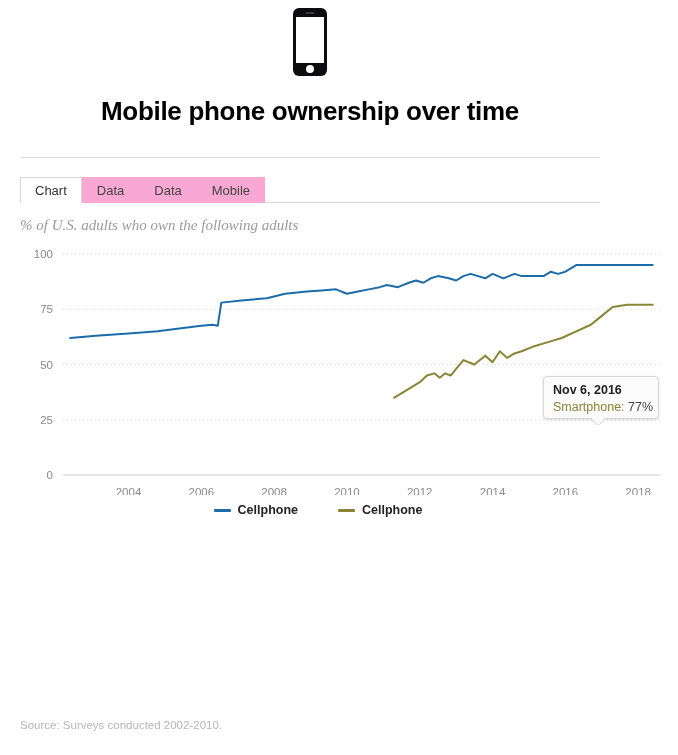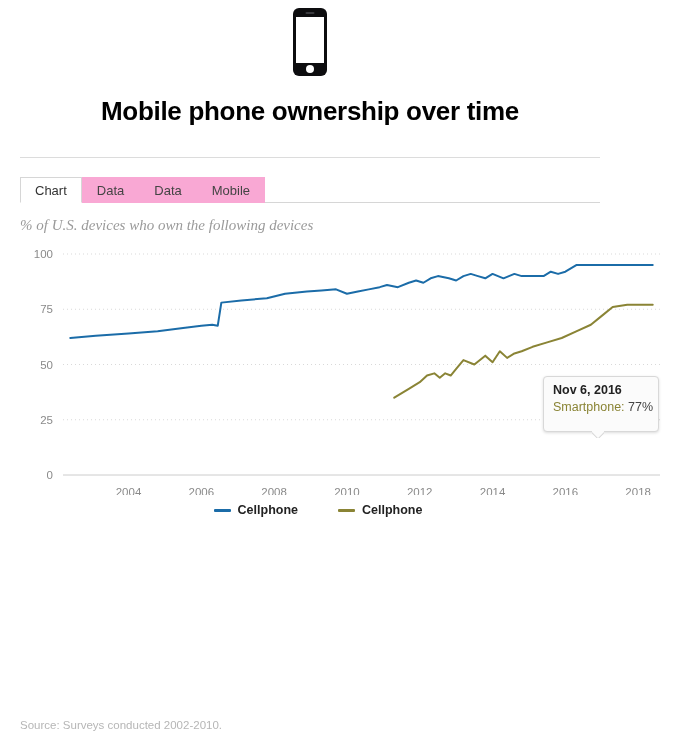--- a/index.html
+++ b/index.html
@@ -155,21 +155,21 @@
   
   .tooltip {
     position: absolute;
     left: 543px;
     top: 376px;
     width: 116px;
     background: #fbfbfb;
     border: 1px solid #d8d8d8;
     border-radius: 4px;
     box-shadow: 0 1px 3px rgba(0,0,0,0.14);
-    padding: 6px 9px 16px 9px;
+    padding: 6px 9px 3px 9px;
     box-sizing: border-box;
     z-index: 5;
   }
   .tooltip-title {
     font-size: 12.5px;
     font-weight: bold;
     color: #222222;
     line-height: 15px;
     white-space: nowrap;
   }
@@ -252,21 +252,21 @@
 
   <div class="divider"></div>
 
   <div class="tabs">
     <div class="tab active">Chart</div>
     <div class="tab">Data</div>
     <div class="tab">Data</div>
     <div class="tab">Mobile</div>
   </div>
 
-  <div class="chart-subtitle">% of U.S. devices who own the following devices</div>
+  <div class="chart-subtitle">% of U.S. adults who own the following adults</div>
 
   <div class="chart-area">
     <svg class="chart-svg" id="chart-svg" width="678" height="255">
         <line x1="63" y1="235" x2="660" y2="235" stroke="#cccccc" stroke-width="1"></line>
         <text x="53" y="239" class="tick-label y">0</text>
         <line x1="63" y1="179.75" x2="660" y2="179.75" stroke="#d9d9d9" stroke-width="1" stroke-dasharray="1,3"></line>
         <text x="53" y="183.75" class="tick-label y">25</text>
         <line x1="63" y1="124.5" x2="660" y2="124.5" stroke="#d9d9d9" stroke-width="1" stroke-dasharray="1,3"></line>
         <text x="53" y="128.5" class="tick-label y">50</text>
         <line x1="63" y1="69.25" x2="660" y2="69.25" stroke="#d9d9d9" stroke-width="1" stroke-dasharray="1,3"></line>

